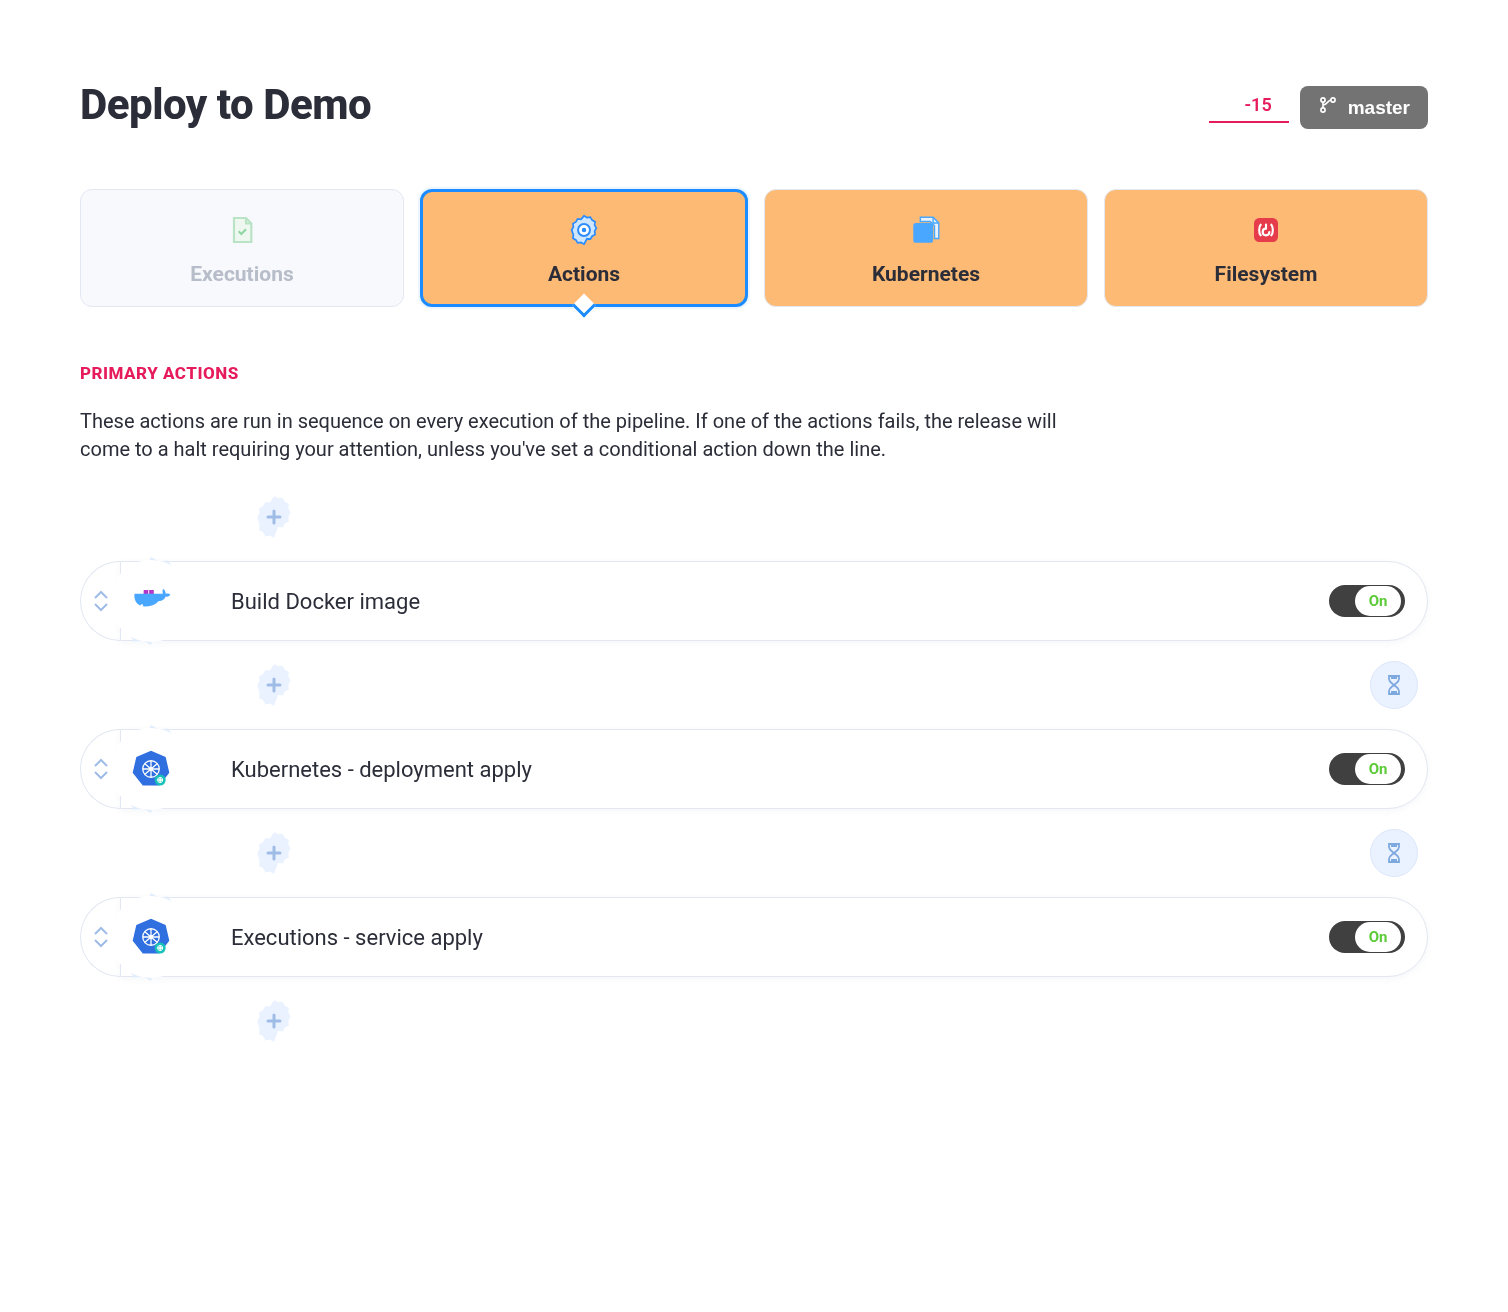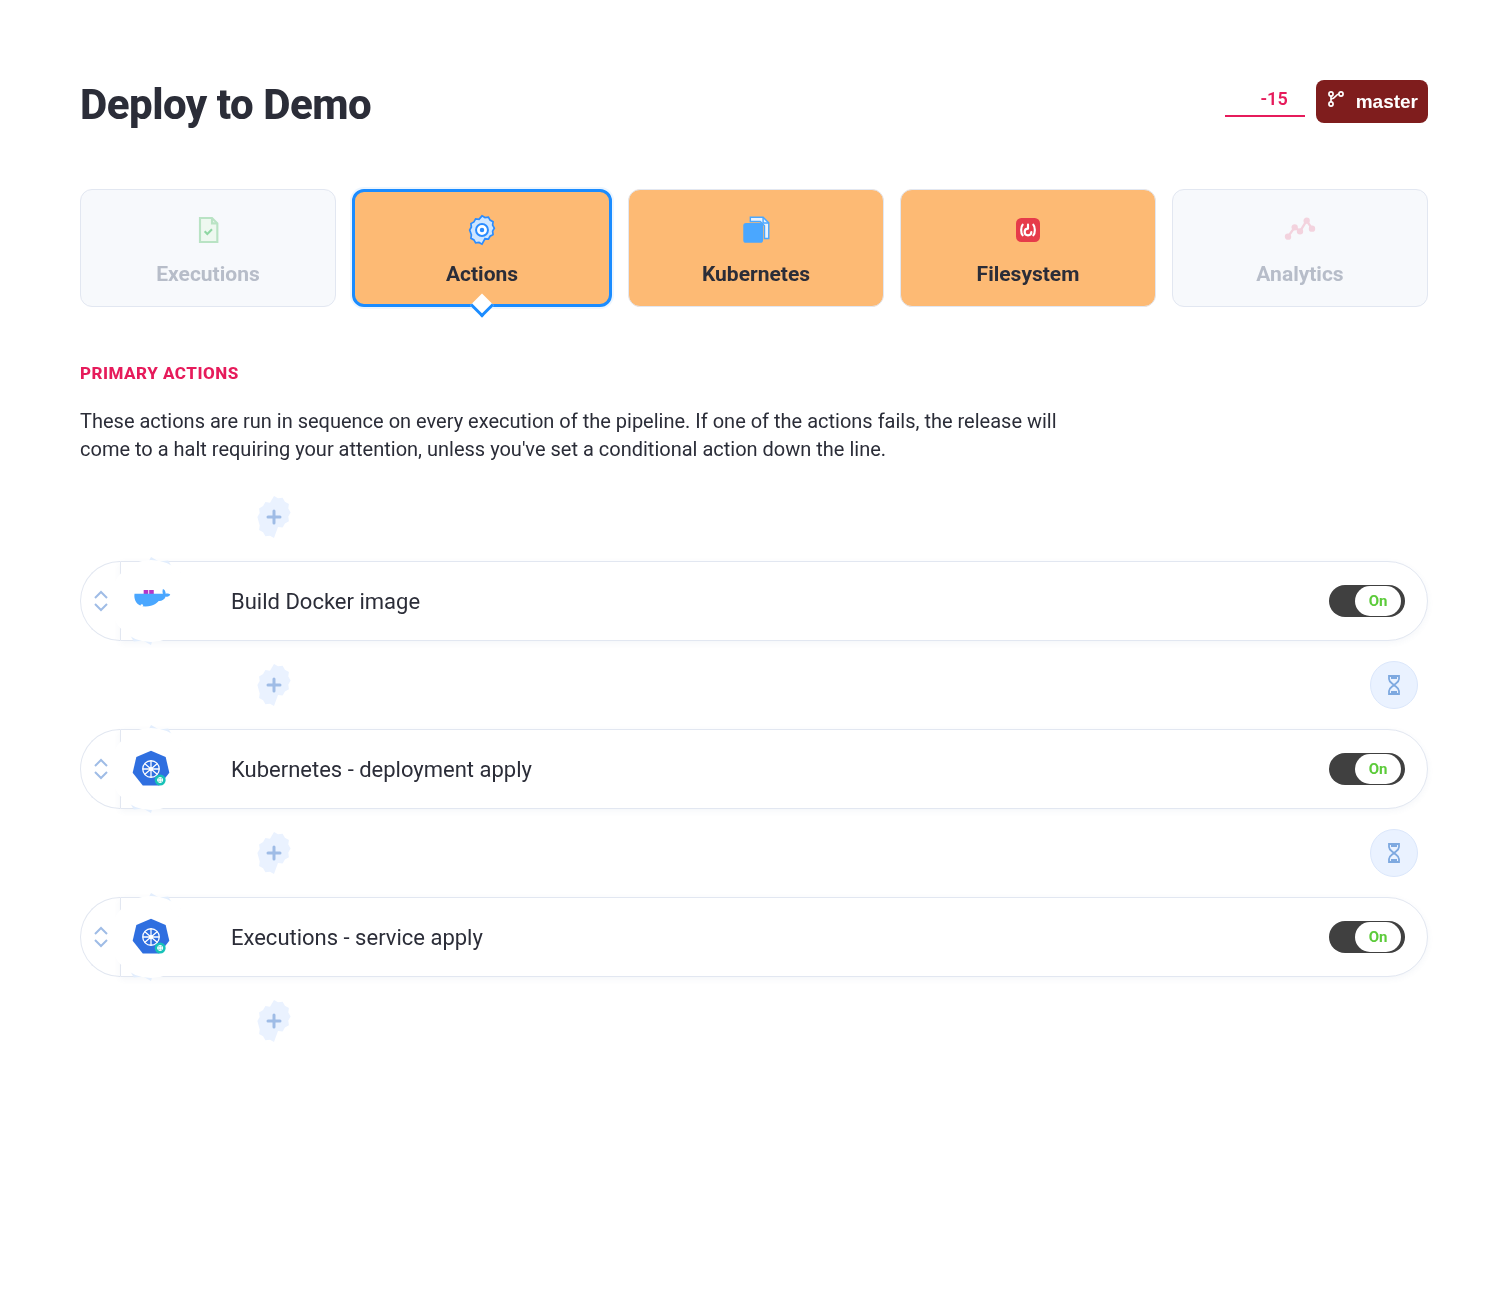--- a/index.html
+++ b/index.html
@@ -6,21 +6,21 @@
   body {
     font-family: -apple-system, BlinkMacSystemFont, "Segoe UI", Roboto, Helvetica, Arial, sans-serif;
     background: #fff;
     color: #2b2d38;
     padding: 80px 80px 100px 80px;
     width: 1508px;
   }
   .header-row {
     display: flex;
     justify-content: space-between;
-    align-items: flex-start;
+    align-items: flex-end;
     margin-bottom: 60px;
   }
   .page-title {
     font-size: 42px;
     font-weight: 800;
     color: #2b2d38;
     letter-spacing: -0.5px;
   }
   .header-right {
     display: flex;
@@ -40,23 +40,23 @@
     left: -36px;
     bottom: -2px;
     height: 2px;
     width: 80px;
     background: #e61b5b;
   }
   .branch-pill {
     display: inline-flex;
     align-items: center;
     gap: 10px;
-    background: #7f1d1d;
+    background: #737373;
     color: #fff;
-    padding: 9px 10px;
+    padding: 9px 18px;
     border-radius: 8px;
     font-size: 19px;
     font-weight: 700;
     border: none;
     cursor: pointer;
   }
   .branch-pill svg { width: 20px; height: 20px; }
 
   
   .tabs {
@@ -287,33 +287,20 @@
     <span class="tab-icon">
       <svg viewBox="0 0 24 24" width="32" height="32">
         <rect x="3" y="3" width="18" height="18" rx="4" fill="#e63b4a"></rect>
         <path d="M8 8c-1.5 1.5-1.5 6.5 0 8M16 8c1.5 1.5 1.5 6.5 0 8" stroke="#fff" stroke-width="1.6" fill="none" stroke-linecap="round"></path>
         <path d="M12 8v3m0 0c-1.5 0-2.5 1-2.5 2.5S10.5 16 12 16s2.5-1 2.5-2.5" stroke="#fff" stroke-width="1.6" fill="none" stroke-linecap="round"></path>
       </svg>
     </span>
     <span class="tab-label">Filesystem</span>
   </div>
 
-  <div class="tab muted">
-    <span class="tab-icon">
-      <svg viewBox="0 0 24 24" width="32" height="32" fill="none" stroke="#f3d3de" stroke-width="1.8">
-        <path d="M3 17l5-7 4 3 5-8 4 6"></path>
-        <circle cx="3" cy="17" r="1.5" fill="#f3d3de"></circle>
-          <circle cx="8" cy="10" r="1.5" fill="#f3d3de"></circle>
-        <circle cx="12" cy="13" r="1.5" fill="#f3d3de"></circle>
-          <circle cx="17" cy="5" r="1.5" fill="#f3d3de"></circle>
-        <circle cx="21" cy="11" r="1.5" fill="#f3d3de"></circle>
-      </svg>
-    </span>
-    <span class="tab-label">Analytics</span>
-  </div>
 
 </div>
 
 <div class="section-heading">PRIMARY ACTIONS</div>
 <p class="section-desc">These actions are run in sequence on every execution of the pipeline. If one of the actions fails, the release will come to a halt requiring your attention, unless you've set a conditional action down the line.</p>
 
 <div class="pipeline">
 
   <div class="add-row">
     <div class="add-gear">

